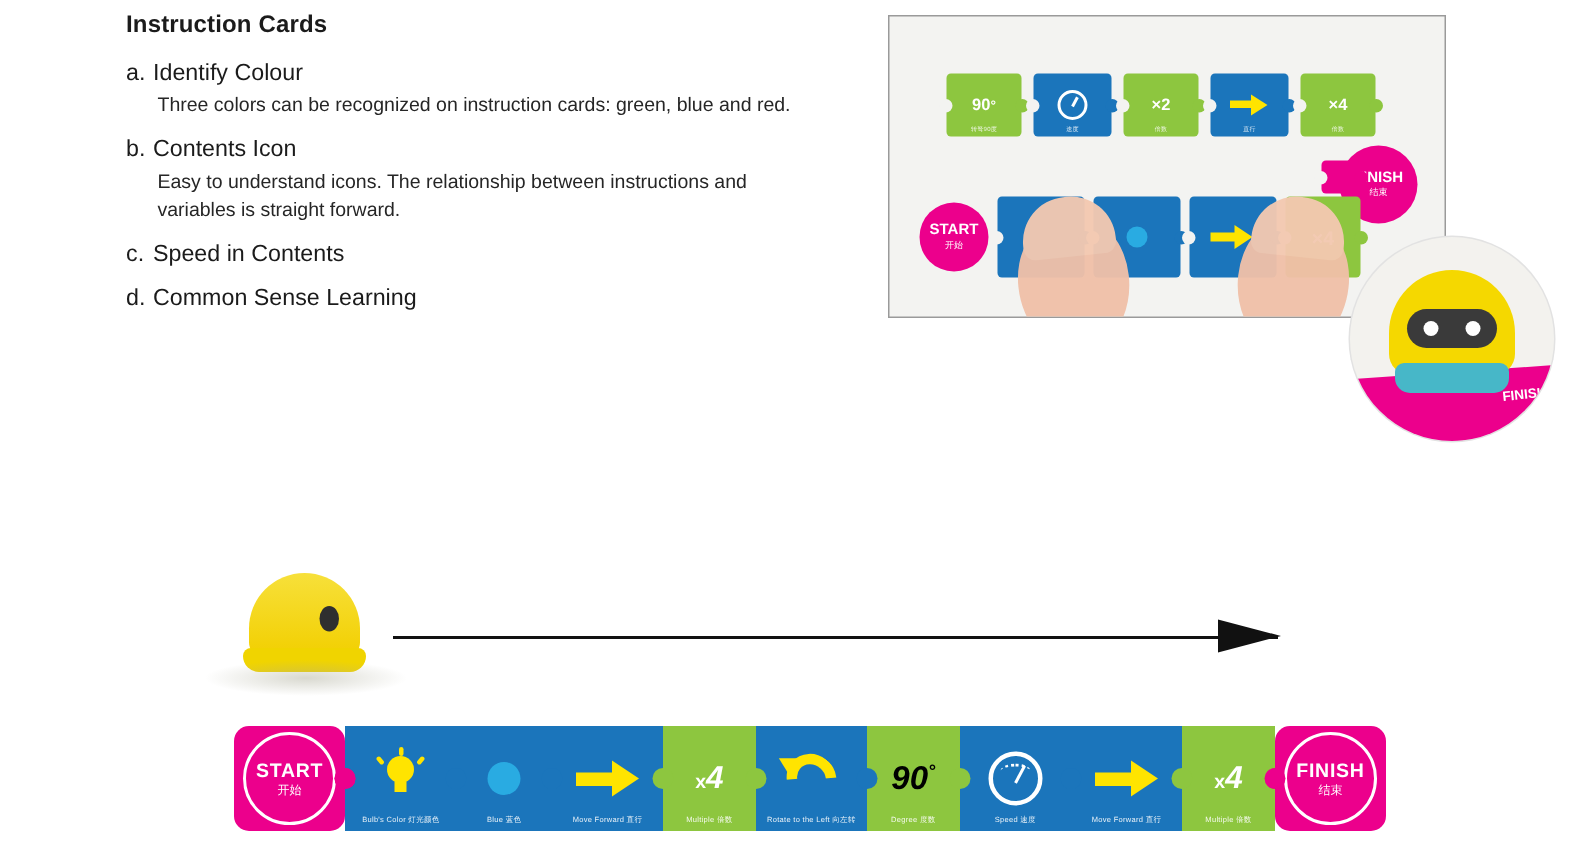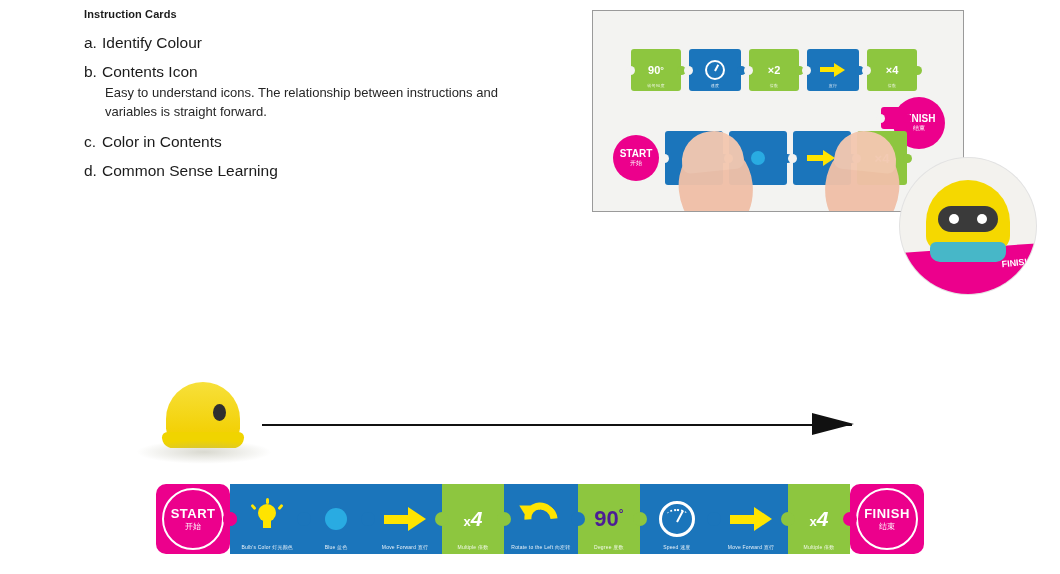--- a/index.html
+++ b/index.html
@@ -16,21 +16,21 @@
     background: #ffffff;
   }
 
   
   .text-col {
     position: absolute;
     left: 84px; top: 8px;
     width: 480px;
   }
   .section-title {
-    font-size: 11px;
+    font-size: 16px;
     font-weight: bold;
     color: #1b1b1b;
     margin: 0 0 14px 0;
     letter-spacing: .1px;
   }
   .feature { margin-bottom: 11px; }
   .feature-head {
     font-size: 15.5px;
     color: #1b1b1b;
     display: flex;
@@ -340,21 +340,21 @@
     content: "";
     position: absolute;
     left: -13px; top: 6px;
     width: 0; height: 0;
     border-left: 8px solid transparent;
     border-right: 8px solid transparent;
     border-top: 13px solid #ffe400;
     transform: rotate(-40deg);
   }
   .deg {
-    font-size: 22px; font-weight: bold; color: #4c1d95;
+    font-size: 22px; font-weight: bold; font-style: italic; color: #000000;
     position: relative;
   }
   .deg sup { font-size: 12px; }
   .gauge {
     width: 36px; height: 36px;
     border-radius: 50%;
     border: 3px solid #fff;
     display: flex; align-items: center; justify-content: center;
     position: relative;
   }
@@ -377,34 +377,35 @@
 <div id="page">
 
   <div class="text-col">
     <h2 class="section-title">Instruction Cards</h2>
 
     <div class="feature">
       <div class="feature-head">
         <span class="feature-marker">a.</span>
         <span>Identify Colour</span>
       </div>
+      <div class="feature-body">Three colors can be recognized on instruction cards: green, blue and red.</div>
     </div>
 
     <div class="feature">
       <div class="feature-head">
         <span class="feature-marker">b.</span>
         <span>Contents Icon</span>
       </div>
       <div class="feature-body">Easy to understand icons. The relationship between instructions and variables is straight forward.</div>
     </div>
 
     <div class="feature">
       <div class="feature-head">
         <span class="feature-marker">c.</span>
-        <span>Color in Contents</span>
+        <span>Speed in Contents</span>
       </div>
     </div>
 
     <div class="feature">
       <div class="feature-head">
         <span class="feature-marker">d.</span>
         <span>Common Sense Learning</span>
       </div>
     </div>
   </div>

